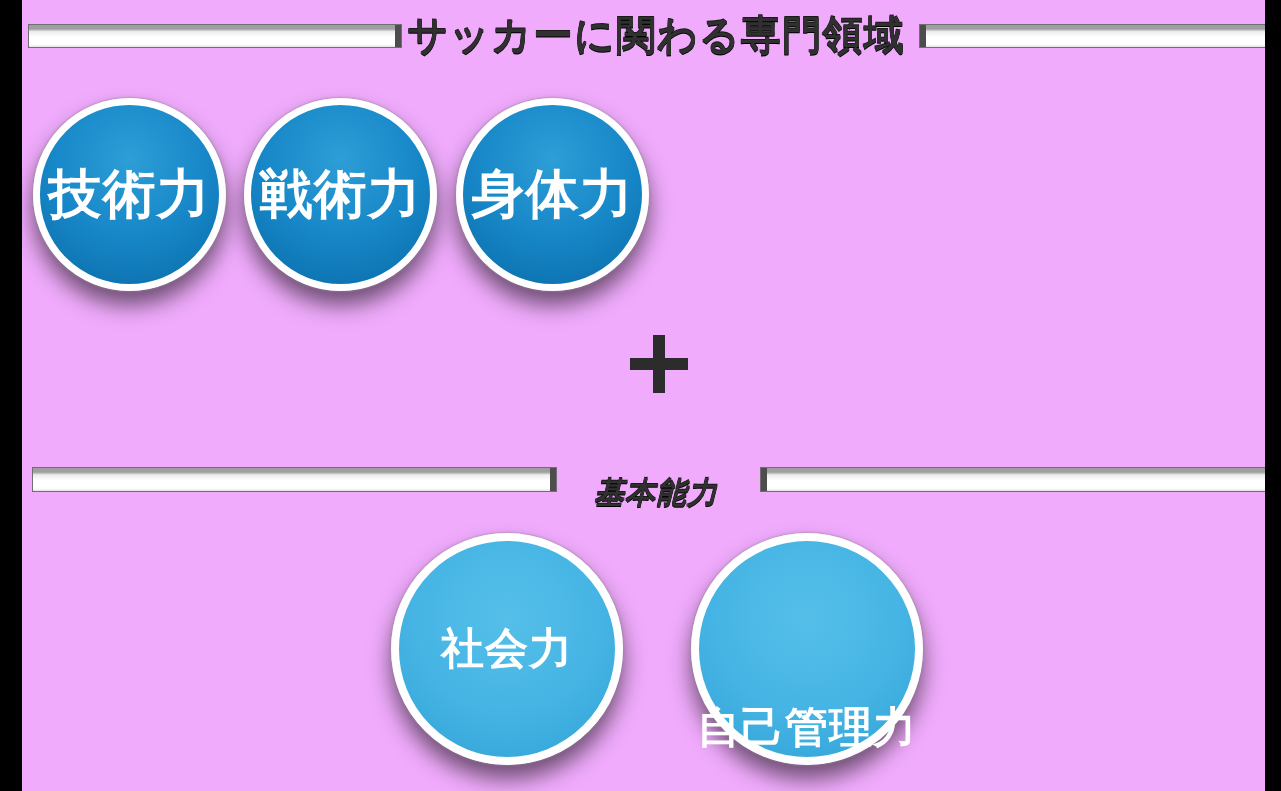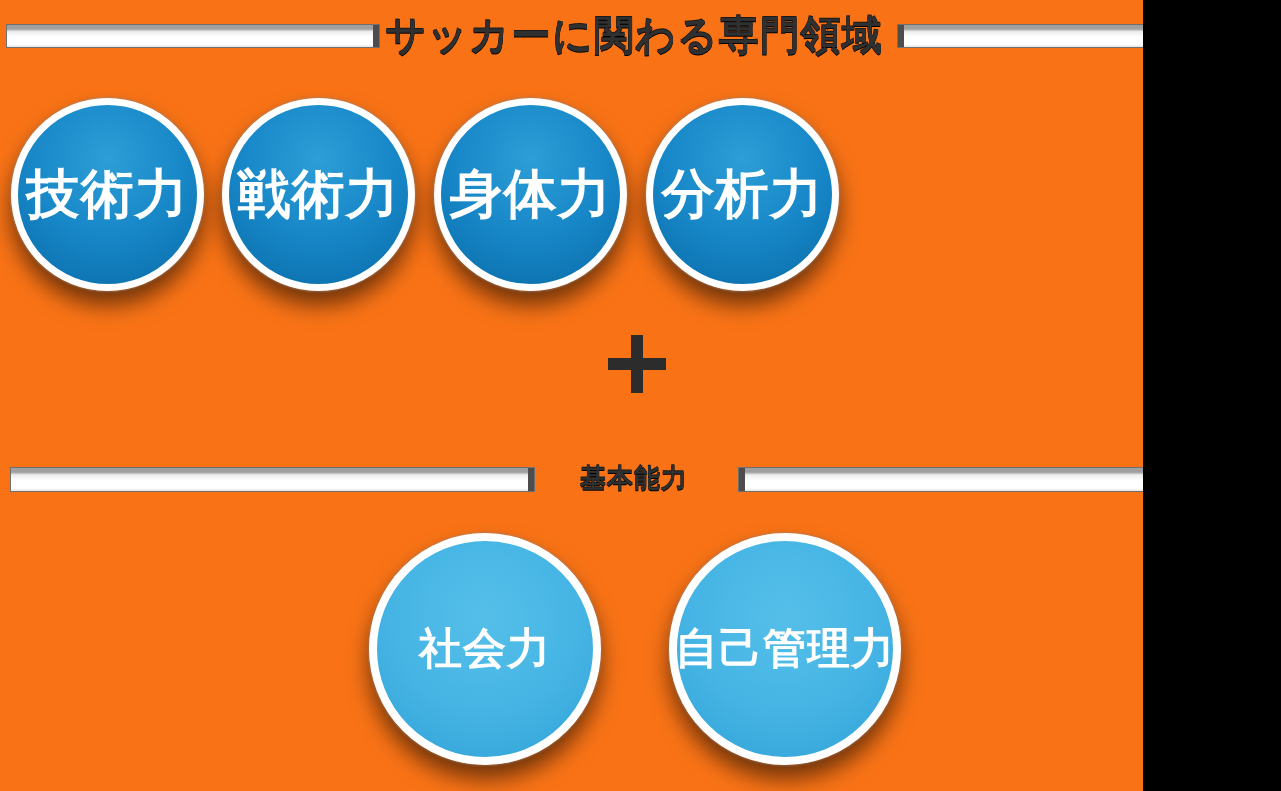--- a/index.html
+++ b/index.html
@@ -3,45 +3,47 @@
 <meta charset="utf-8">
 <style>
   html, body {
     margin: 0;
     padding: 0;
     background: #000000;
     font-family: "DejaVu Sans", "Liberation Sans", sans-serif;
   }
   .canvas {
     position: relative;
-    width: 1143px;
+    width: 1243px;
     height: 791px;
-    background: #f97316;
+    background: #f0abfc;
     overflow: hidden;
+    margin-left: 22px;
   }
 
   
   .title-text {
     position: absolute;
     display: flex;
     align-items: center;
     justify-content: center;
     font-weight: bold;
     color: #303030;
     letter-spacing: 1px;
     white-space: nowrap;
     text-shadow: 0 1px 0 #000, 0 -1px 0 #1a1a1a;
   }
   .title-top {
     left: 384px; top: 12px; width: 500px; height: 46px;
     font-size: 40px;
   }
   .title-bottom {
-    left: 543px; top: 455px; width: 182px; height: 46px;
-    font-size: 26px;
+    left: 543px; top: 470px; width: 182px; height: 46px;
+    font-size: 30px;
+    font-style: italic;
   }
   .bar {
     position: absolute;
     box-sizing: border-box;
     background: linear-gradient(to bottom, #9f9f9f 0%, #9f9f9f 18%, #ededed 30%, #ffffff 55%, #ffffff 88%, #e3e3e3 100%);
     border: 1px solid #6f6f6f;
   }
   .bar.cap-right::after,
   .bar.cap-left::before {
     content: "";
@@ -91,21 +93,21 @@
 
   .circle-bottom {
     width: 232px; height: 232px;
     top: 533px;
     border: 8px solid #ffffff;
     background: radial-gradient(circle at 50% 35%, #55bfe9 0%, #45b4e4 55%, #35a6da 88%, #2c9bd2 100%);
     box-shadow: 0 0 2px 1px rgba(140,140,140,0.5), 0 14px 22px rgba(0,0,0,0.55);
   }
   .circle-bottom .circle-label { font-size: 43px; }
   .b1 { left: 369px; text-align: center; }
-  .b2 { left: 669px; }
+  .b2 { left: 669px; align-items: flex-end; }
 
   
   .plus {
     position: absolute;
     left: 608px; top: 335px;
     width: 58px; height: 58px;
   }
   .plus::before, .plus::after {
     content: "";
     position: absolute;
@@ -131,23 +133,20 @@
 
   <div class="circle circle-top c1">
     <span class="circle-label">技術力</span>
   </div>
   <div class="circle circle-top c3">
     <span class="circle-label">身体力</span>
   </div>
   <div class="circle circle-top c2">
     <span class="circle-label">戦術力</span>
   </div>
-  <div class="circle circle-top c4">
-    <span class="circle-label">分析力</span>
-  </div>
 
   <div class="plus"></div>
 
   <div class="bar bar-bottom-left cap-right"></div>
   <div class="title-text title-bottom">基本能力</div>
   <div class="bar bar-bottom-right cap-left"></div>
 
   <div class="circle circle-bottom b1">
     <span class="circle-label">社会力</span>
   </div>

